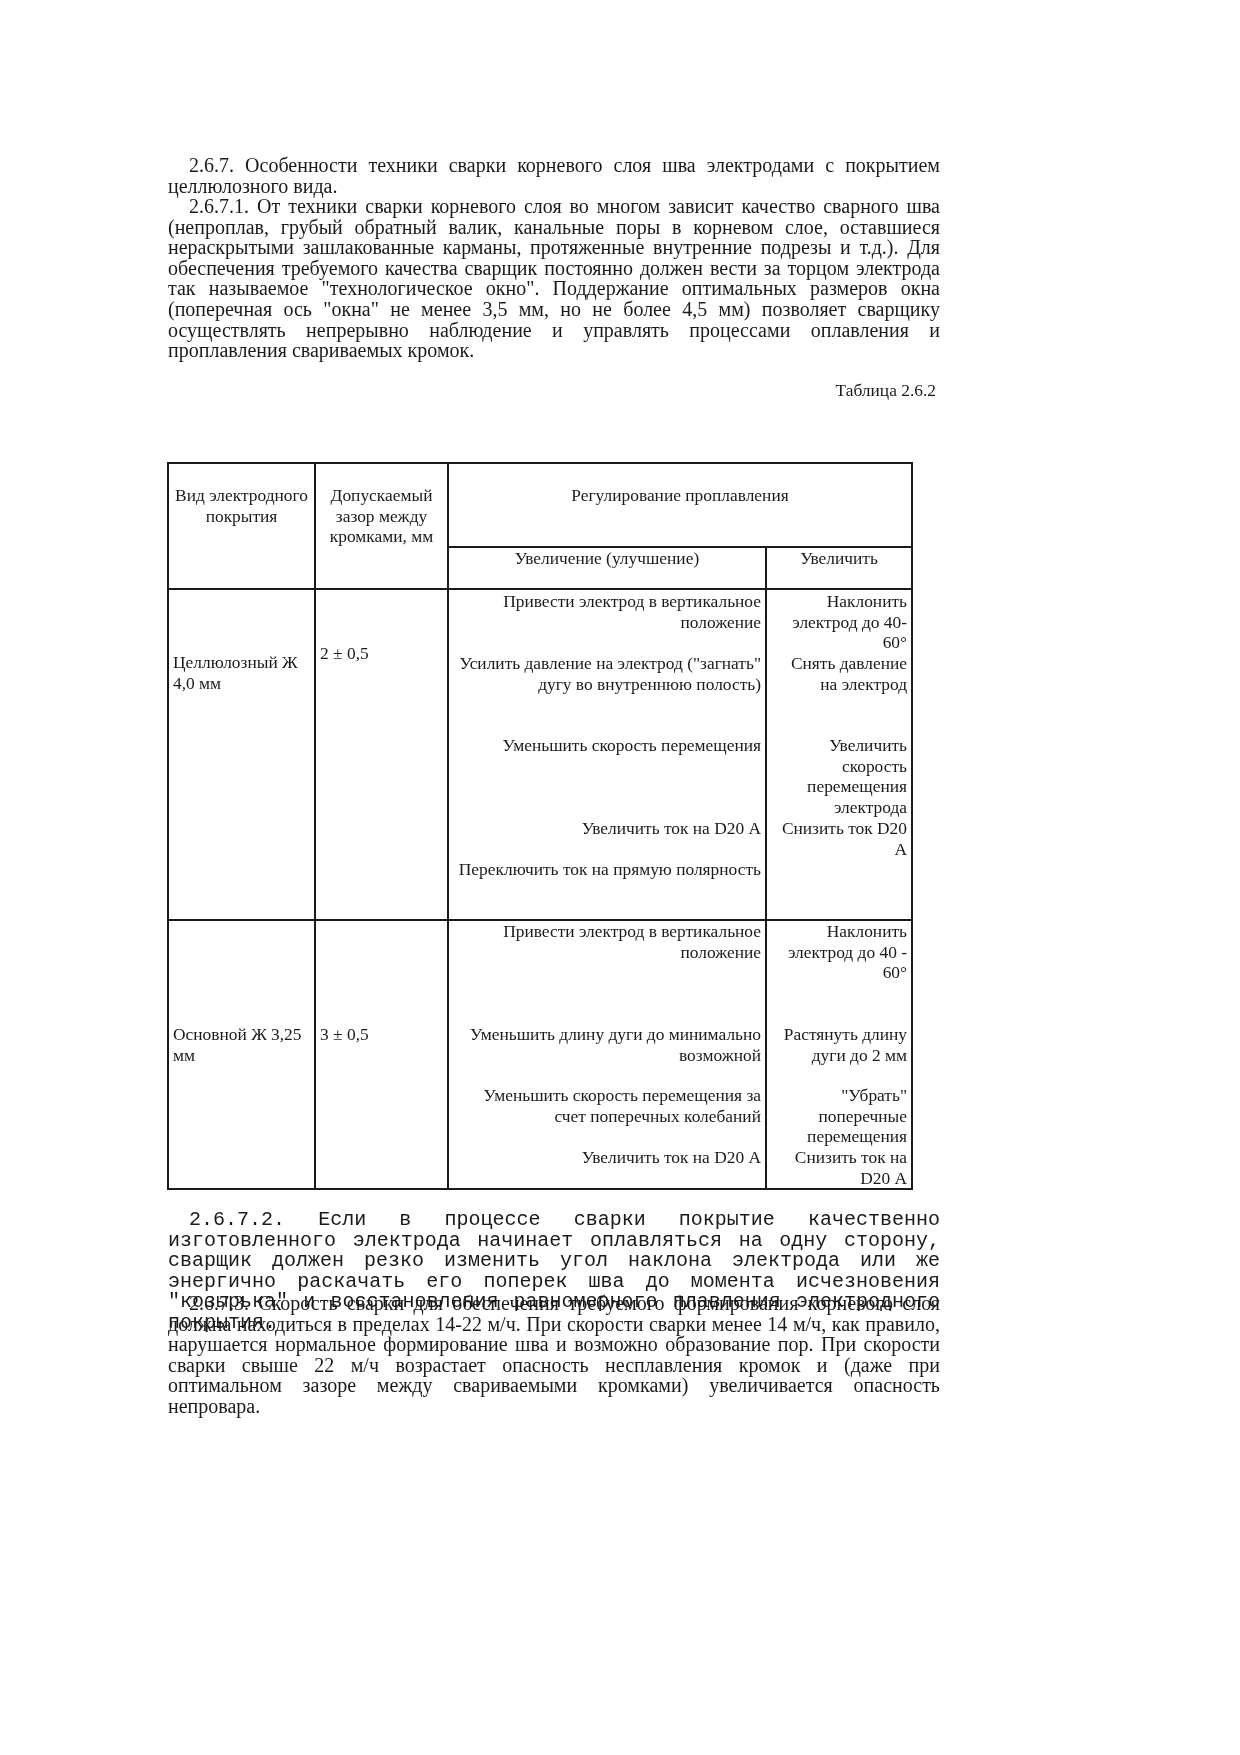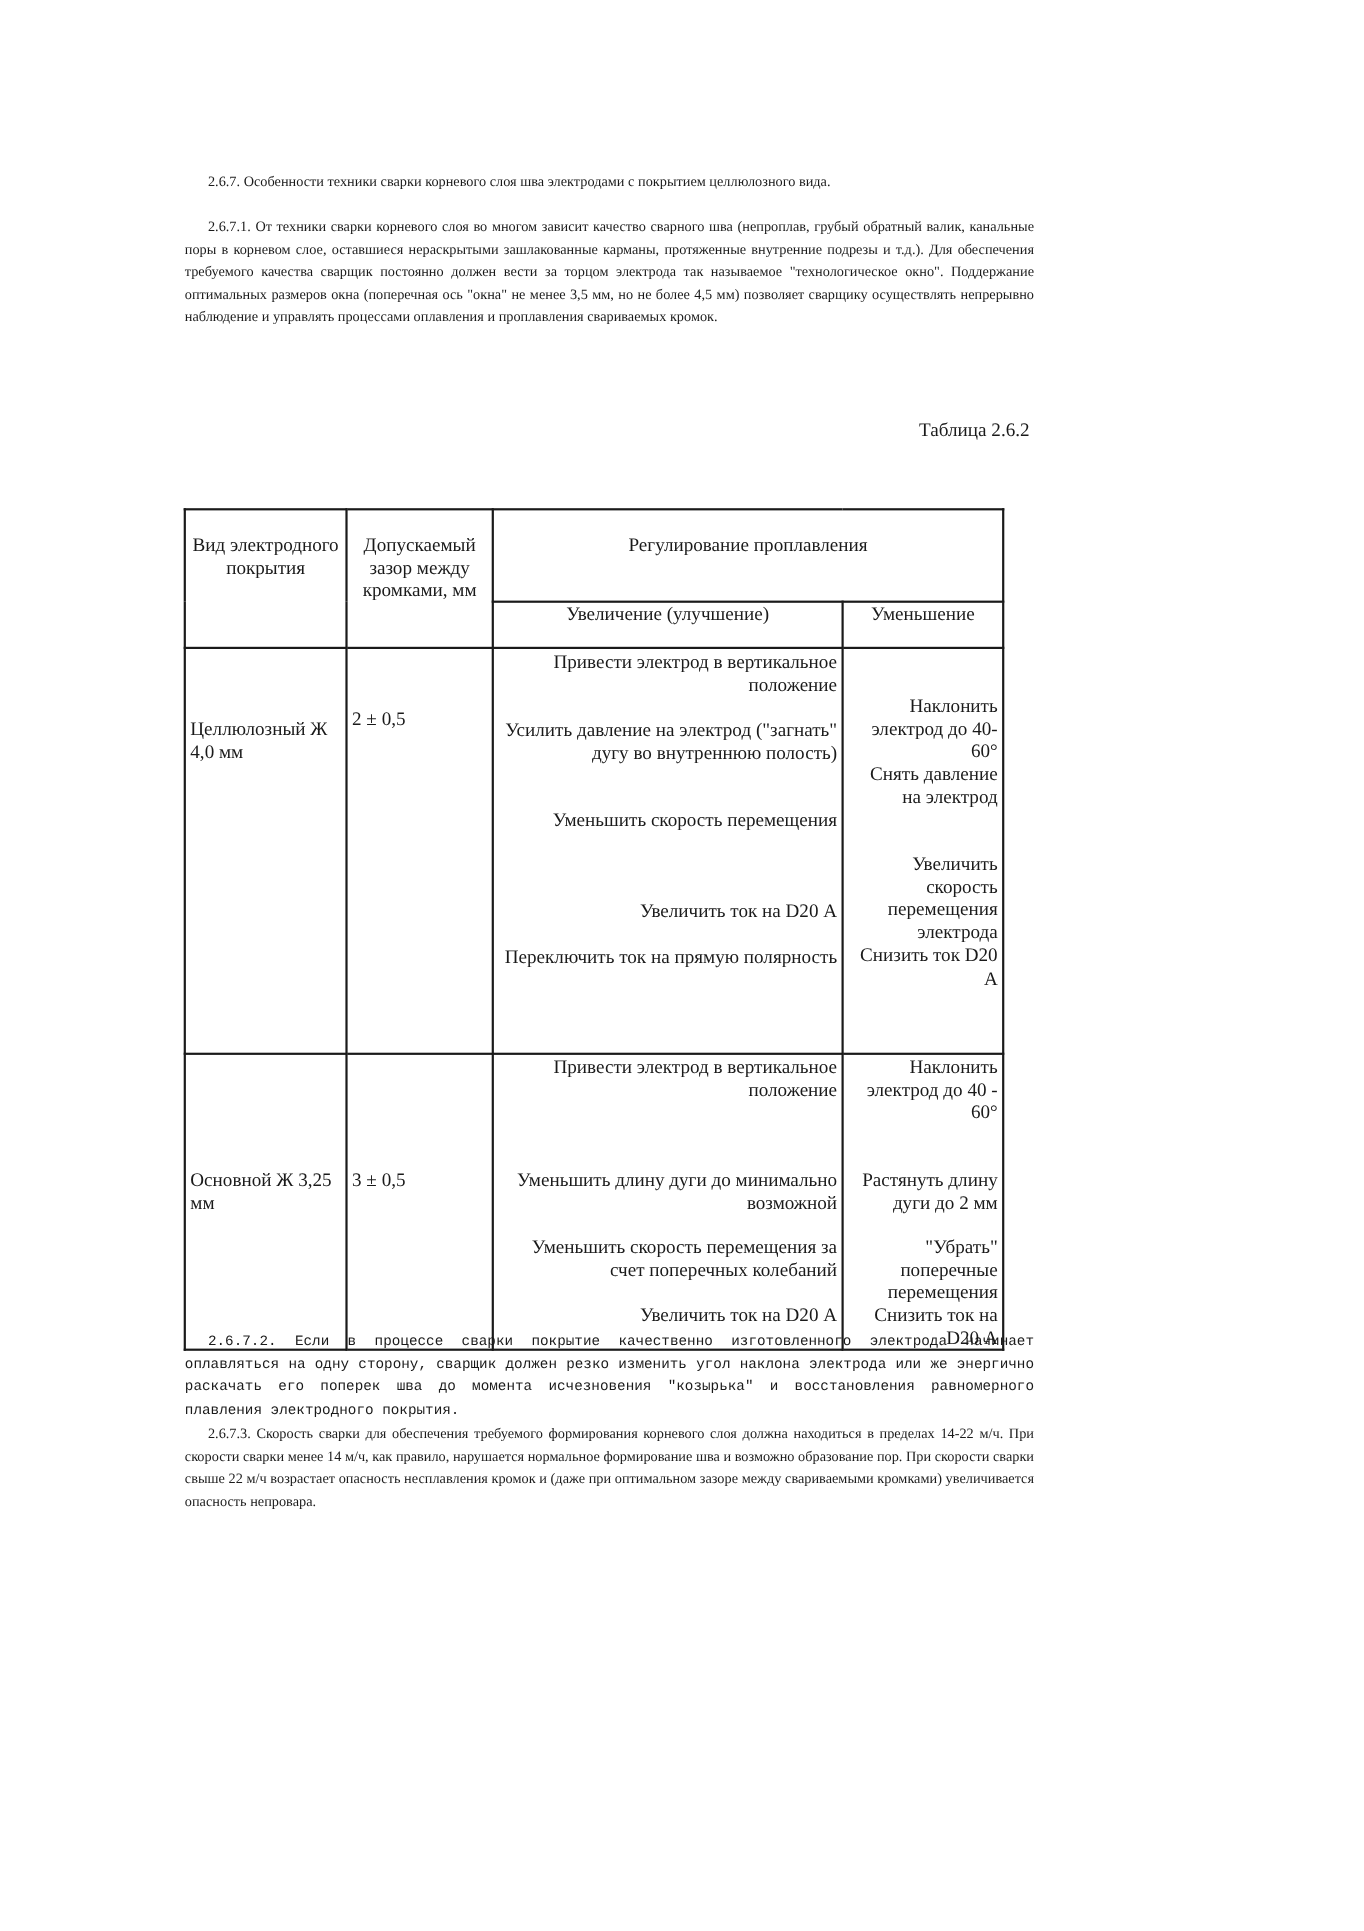--- a/index.html
+++ b/index.html
@@ -4,21 +4,21 @@
 <style>
   html, body { margin: 0; padding: 0; background: #ffffff; }
   body {
     width: 1240px; height: 1755px; position: relative; overflow: hidden;
     font-family: "Liberation Serif", "DejaVu Serif", serif;
     color: #1a1a1a;
   }
   .page { position: absolute; left: 0; top: 0; width: 1240px; height: 1755px; }
   .para {
     position: absolute; left: 168px; width: 772px;
-    font-size: 13px; line-height: 20.6px;
+    font-size: 20px; line-height: 20.6px;
     text-align: justify; text-indent: 21px; margin: 0;
   }
   .para.last-justify { text-align-last: justify; }
   .right-label {
     position: absolute; left: 700px; width: 236px; text-align: right;
     font-size: 17.4px; line-height: 20.6px;
   }
   .table-title {
     position: absolute; left: 168px; width: 772px; text-align: center;
     font-size: 17.4px; line-height: 20.6px; font-weight: bold;
@@ -62,41 +62,41 @@
         <col class="c4">
     </colgroup>
     <tbody>
         <tr style="height:84px;">
       <td rowspan="2" class="hdr" style="padding-top:21px;">Вид электродного покрытия</td>
       <td rowspan="2" class="hdr" style="padding-top:21px;">Допускаемый зазор между кромками, мм</td>
       <td colspan="2" class="hdr" style="padding-top:21px;">Регулирование проплавления</td>
     </tr>
     <tr style="height:42px;">
       <td class="hdr" style="padding-top:0px;">Увеличение (улучшение)</td>
-      <td class="hdr" style="padding-top:0px;">Уменьшение</td>
+      <td class="hdr" style="padding-top:0px;">Увеличить</td>
     </tr>
 
     <tr style="height:331px;">
       <td style="padding-top:62px;">
         <div style="position:relative;top:0;">Целлюлозный Ж 4,0 мм</div>
       </td>
       <td style="padding-top:53px;">
         <div>2 ± 0,5</div>
       </td>
       <td>
         <div class="cell-stack" style="height:327px;">
           <div class="item" style="top:1px;">Привести электрод в вертикальное положение</div>
           <div class="item" style="top:63px;">Усилить давление на электрод ("загнать" дугу во внутреннюю полость)</div>
           <div class="item" style="top:145px;">Уменьшить скорость перемещения</div>
           <div class="item" style="top:228px;">Увеличить ток на D20 А</div>
           <div class="item" style="top:269px;">Переключить ток на прямую полярность</div>
         </div>
       </td>
       <td>
-        <div class="cell-stack" style="height:327px;margin-top:40px;">
+        <div class="cell-stack" style="height:327px;">
           <div class="item" style="top:1px;">Наклонить электрод до 40-60°</div>
           <div class="item" style="top:63px;">Снять давление на электрод</div>
           <div class="item" style="top:145px;">Увеличить скорость перемещения электрода</div>
           <div class="item" style="top:228px;">Снизить ток D20 А</div>
         </div>
       </td>
     </tr>
 
     <tr style="height:269px;">
       <td style="padding-top:103px;">

